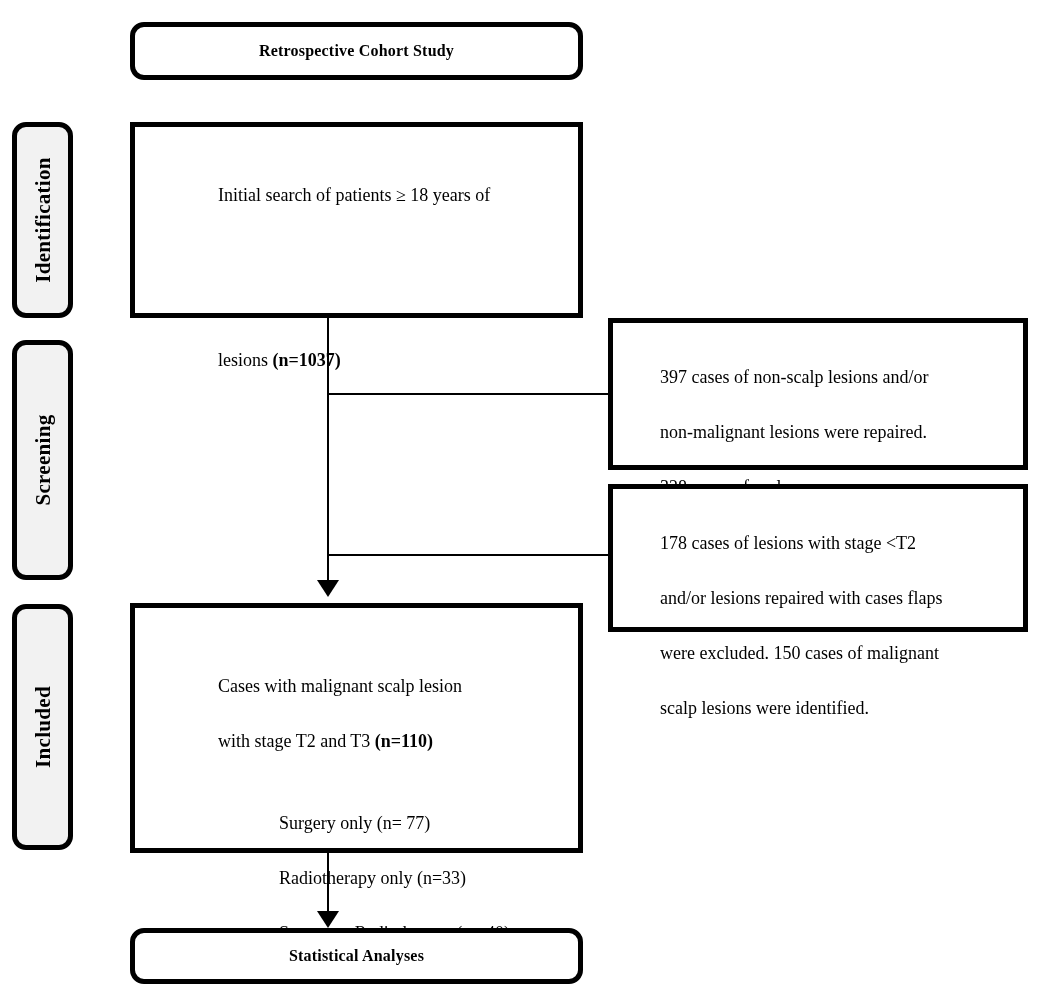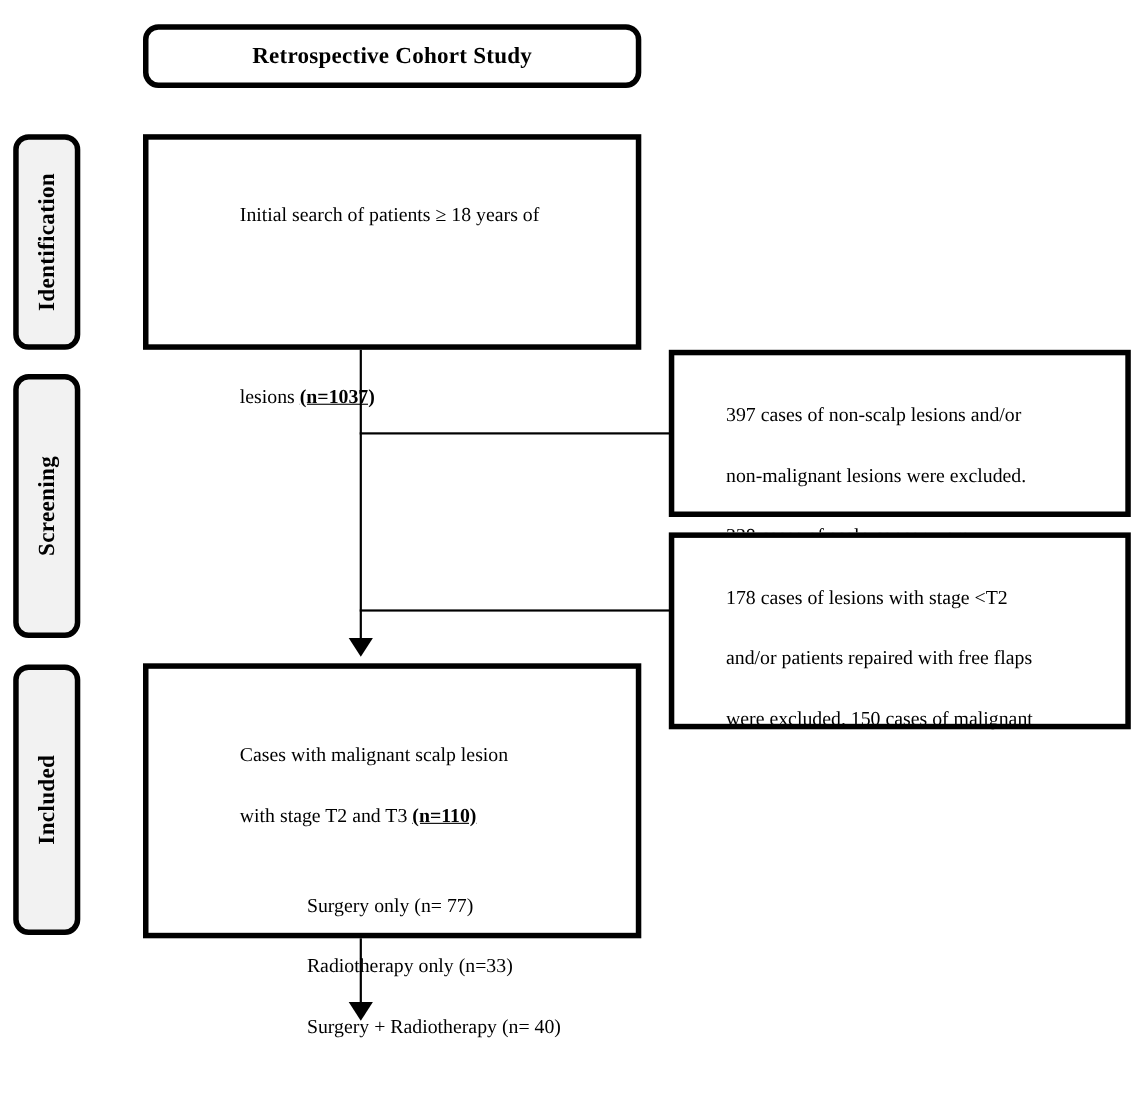--- a/index.html
+++ b/index.html
@@ -38,36 +38,35 @@
 
   
   .terminal-text {
     position: absolute;
     left: 0;
     right: 0;
     top: 50%;
     transform: translateY(-50%);
     text-align: center;
     font-weight: bold;
-    font-size: 21px;
+    font-size: 16px;
     letter-spacing: 0.2px;
     line-height: 1.2;
   }
 
   
   .body-text {
     position: absolute;
     font-size: 18px;
     line-height: 1.52;
     text-align: left;
     white-space: pre-wrap;
   }
   .body-text b {
     font-weight: bold;
-    text-decoration: underline;
   }
   .indent-block {
     padding-left: 52px;
   }
 
   
   .stage-label {
     position: absolute;
     left: 50%;
     top: 50%;
@@ -125,46 +124,50 @@
       <span>Initial search of patients ≥ 18 years of</span><br>
       <br>
       <br>
       <span>lesions </span><b>(n=1037)</b>
     </div>
   </div>
 
   <div class="box" style="left:608px; top:318px; width:420px; height:152px;">
     <div class="body-text" style="left:20px; top:14px; width:390px;">
       <span>397 cases of non-scalp lesions and/or</span><br>
-      <span>non-malignant lesions were excluded.</span><br>
+      <span>non-malignant lesions were repaired.</span><br>
       <span>328 cases of scalp cancer were</span><br>
       <span>identified.</span>
     </div>
   </div>
 
-  <div class="box" style="left:608px; top:484px; width:420px; height:179px;">
+  <div class="box" style="left:608px; top:484px; width:420px; height:148px;">
     <div class="body-text" style="left:20px; top:14px; width:392px;">
       <span>178 cases of lesions with stage &lt;T2</span><br>
-      <span>and/or patients repaired with free flaps</span><br>
+      <span>and/or lesions repaired with cases flaps</span><br>
       <span>were excluded. 150 cases of malignant</span><br>
+      <span>scalp lesions were identified.</span>
     </div>
   </div>
 
   <div class="box" style="left:130px; top:603px; width:453px; height:250px;">
     <div class="body-text" style="left:56px; top:38px; width:380px;">
       <span>Cases with malignant scalp lesion</span><br>
       <span>with stage T2 and T3 </span><b>(n=110)</b>
       <div class="indent-block">
         <span>Surgery only (n= 77)</span><br>
         <span>Radiotherapy only (n=33)</span><br>
         <span>Surgery + Radiotherapy (n= 40)</span>
       </div>
     </div>
   </div>
 
+  <div class="box rounded" style="left:130px; top:928px; width:453px; height:56px;">
+    <div class="terminal-text">Statistical Analyses</div>
+  </div>
 
   <div class="vline" style="left:327px; top:318px; height:262px;"></div>
   <div class="arrowhead" style="left:317px; top:580px;"></div>
 
   <div class="hline" style="left:327px; top:393px; width:283px;"></div>
 
   <div class="hline" style="left:327px; top:554px; width:283px;"></div>
 
   <div class="vline" style="left:327px; top:853px; height:58px;"></div>
   <div class="arrowhead" style="left:317px; top:911px;"></div>

